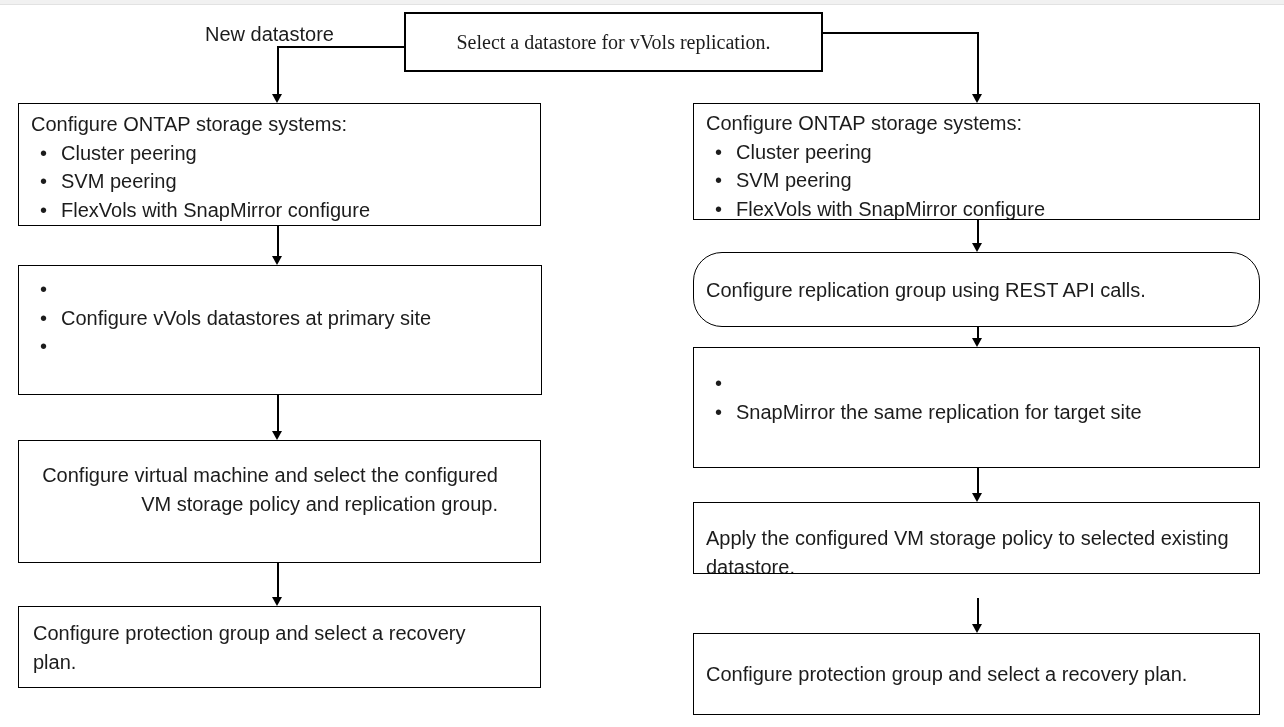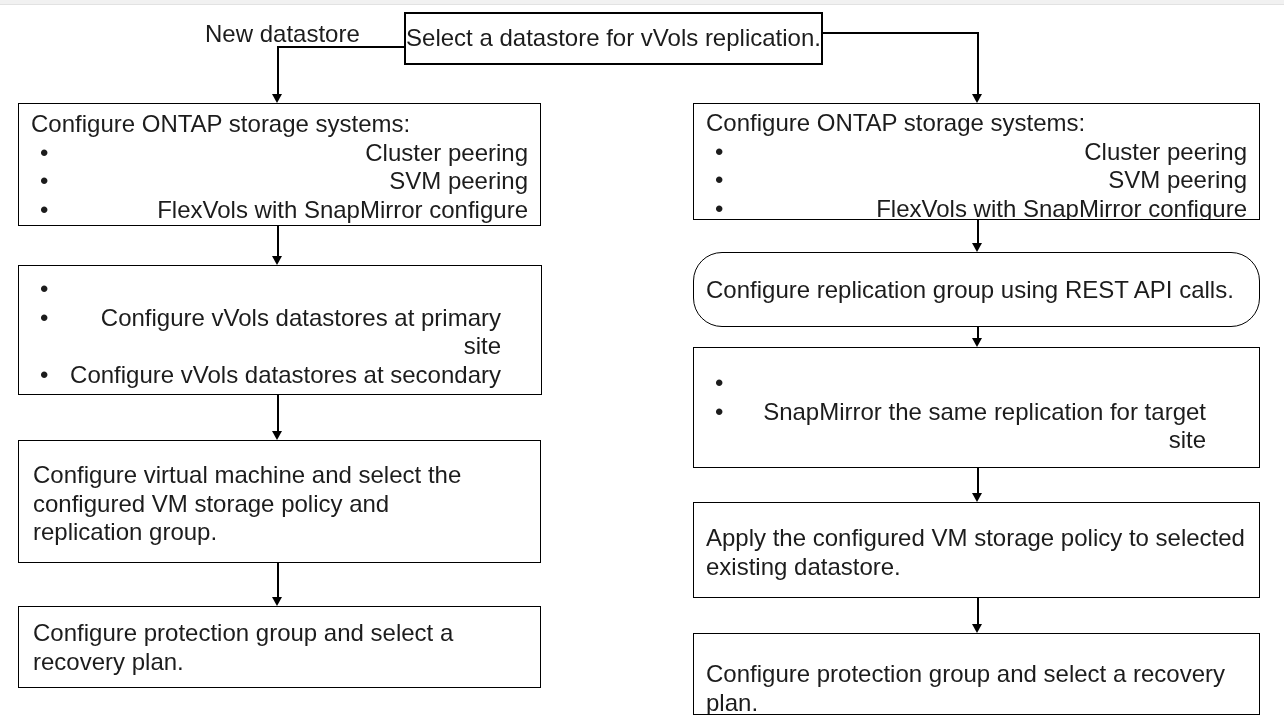--- a/index.html
+++ b/index.html
@@ -4,21 +4,21 @@
 <style>
   * { margin: 0; padding: 0; box-sizing: border-box; }
   html, body { background: #ffffff; }
   .canvas {
     position: relative;
     width: 1284px;
     height: 727px;
     background: #ffffff;
     font-family: "Liberation Sans", sans-serif;
     color: #1c1c1c;
-    font-size: 24px;
+    font-size: 20px;
     line-height: 28.5px;
     overflow: hidden;
   }
   .topstrip {
     position: absolute;
     left: 0; top: 0;
     width: 1284px; height: 5px;
     background: #f1f1f1;
     border-bottom: 1px solid #e2e2e2;
   }
@@ -35,55 +35,55 @@
     justify-content: center;
     text-align: center;
   }
   .branch-label {
     position: absolute;
     white-space: pre;
     color: #1c1c1c;
   }
   .bullet { display: flex; }
   .dot { flex: 0 0 30px; padding-left: 9px; }
-  .btext { flex: 1 1 auto; text-align: right; }
+  .btext { flex: 1 1 auto; }
   .hline { position: absolute; height: 1.5px; background: #000000; }
   .vline { position: absolute; width: 1.5px; background: #000000; }
   .ahead {
     position: absolute;
     width: 0; height: 0;
     border-left: 5.5px solid transparent;
     border-right: 5.5px solid transparent;
     border-top: 9px solid #000000;
   }
   
   .b-l1 { padding: 6px 12px; }
   .b-l2 { padding: 9px 12px; }
-  .b-l3 { padding: 20px 14px; }
+  .b-l3 { padding: 20px 14px; text-align: right; }
   .b-l4 { padding: 12px 14px; }
   .b-r1 { padding: 5px 12px; }
   .b-r2 { padding: 23px 12px; }
   .b-r3 { padding: 21px 12px; }
   .b-r4 { padding: 21px 12px; }
   .b-r5 { padding: 26px 12px; }
   .w-l2 .btext { max-width: 440px; }
   .w-l3 p { max-width: 465px; }
   .w-l4 p { max-width: 475px; }
   .w-r3 .btext { max-width: 470px; }
 </style>
 </head>
 <body>
 
 <div class="canvas">
 
   <div class="topstrip"></div>
 
   <div class="branch-label" style="left:205px; top:20px;">New datastore</div>
 
-  <div class="box root-box" style="left:404px; top:12px; width:419px; height:53px;">
+  <div class="box root-box" style="left:404px; top:12px; width:419px; height:60px;font-family:Liberation Serif, serif;">
     <p>Select a datastore for vVols replication.</p>
   </div>
 
   <div class="hline" style="left:278px; top:46px; width:126px;"></div>
   <div class="vline" style="left:277px; top:46px; height:48px;"></div>
   <div class="ahead" style="left:272px; top:94px;"></div>
 
   <div class="hline" style="left:822px; top:32px; width:157px;"></div>
   <div class="vline" style="left:977px; top:32px; height:62px;"></div>
   <div class="ahead" style="left:972px; top:94px;"></div>
@@ -110,21 +110,20 @@
   <div class="box b-l2 w-l2" style="left:18px; top:265px; width:524px; height:130px;">
     <div class="bullet">
       <span class="dot">•</span>
     </div>
     <div class="bullet">
       <span class="dot">•</span>
       <span class="btext">Configure vVols datastores at primary site</span>
     </div>
     <div class="bullet">
       <span class="dot">•</span>
-      <span class="btext">Configure vVols datastores at secondary site using SnapMirror destination volumes</span>
     </div>
   </div>
 
   <div class="vline" style="left:277px; top:395px; height:36px;"></div>
   <div class="ahead" style="left:272px; top:431px;"></div>
 
   <div class="box b-l3 w-l3" style="left:18px; top:440px; width:523px; height:123px;">
     <p>Configure virtual machine and select the configured VM storage policy and replication group.</p>
   </div>
 
@@ -167,21 +166,21 @@
     </div>
     <div class="bullet">
       <span class="dot">•</span>
       <span class="btext">SnapMirror the same replication for target site</span>
     </div>
   </div>
 
   <div class="vline" style="left:977px; top:468px; height:25px;"></div>
   <div class="ahead" style="left:972px; top:493px;"></div>
 
-  <div class="box b-r4" style="left:693px; top:502px; width:567px; height:96px;">
+  <div class="box b-r4" style="left:693px; top:502px; width:567px; height:72px;">
     <p>Apply the configured VM storage policy to selected existing datastore.</p>
   </div>
 
   <div class="vline" style="left:977px; top:598px; height:26px;"></div>
   <div class="ahead" style="left:972px; top:624px;"></div>
 
   <div class="box b-r5" style="left:693px; top:633px; width:567px; height:82px;">
     <p>Configure protection group and select a recovery plan.</p>
   </div>
 

